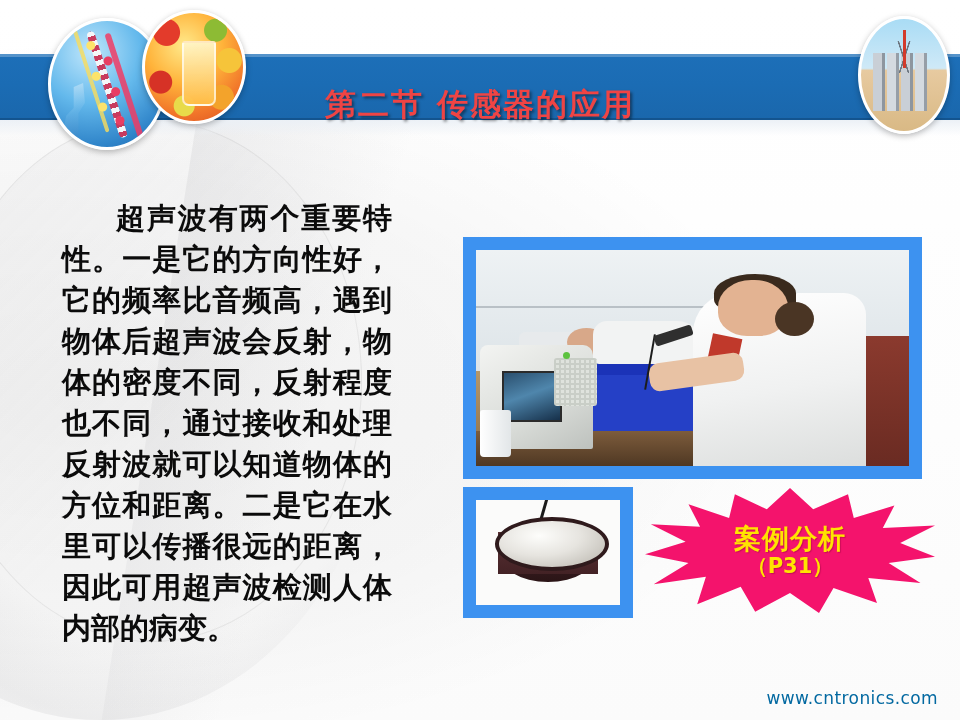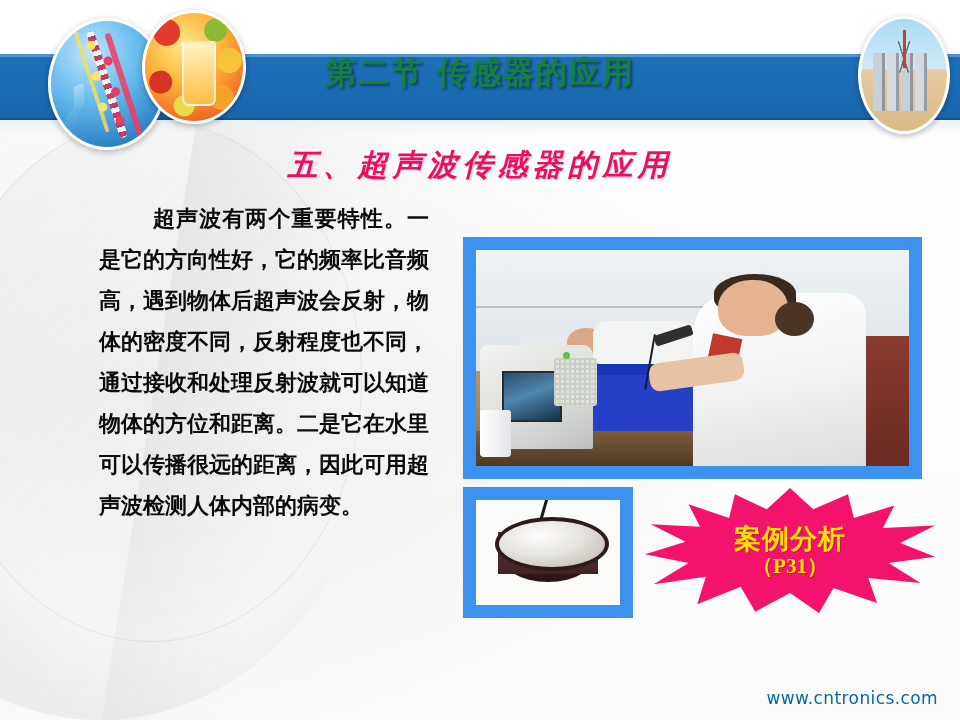--- a/index.html
+++ b/index.html
@@ -55,23 +55,23 @@
   .band-lo{
     position:absolute;left:0;top:118px;width:960px;height:2px;
     background:rgba(10,50,90,0.35);
   }
   .band-base{
     position:absolute;left:0;top:120px;width:960px;height:16px;
     background:linear-gradient(180deg,rgba(235,240,246,0.95) 0%, rgba(250,251,253,0) 100%);
   }
 
   .slide-title{
-    position:absolute;left:0;top:52px;width:960px;
+    position:absolute;left:0;top:84px;width:960px;
     text-align:center;
-    font-size:31px;font-weight:bold;color:#15803d;
+    font-size:31px;font-weight:bold;color:#ef4444;
     letter-spacing:2px;
     text-shadow:2px 2px 3px rgba(0,0,0,0.45);
     font-family:"DejaVu Sans","Liberation Sans",sans-serif;
     white-space:nowrap;
   }
 
   
   .deco{
     position:absolute;border-radius:50%;
     border:3px solid #ffffff;
@@ -158,29 +158,28 @@
     font-style:italic;
     letter-spacing:5px;
     font-family:"DejaVu Serif","Liberation Serif",serif;
     text-shadow:1px 1px 0 rgba(255,160,200,0.55);
     white-space:nowrap;
   }
 
   
   .body-text{
     position:absolute;left:62px;top:198px;width:330px;
-    font-size:22px;
+    font-size:29px;
     line-height:41px;
     color:#0b0b0b;
     font-weight:bold;
     text-align:justify;
     text-indent:54px;
     font-family:"DejaVu Sans","Liberation Sans",sans-serif;
     letter-spacing:0px;
-    margin-left:37px;
   }
 
   
   .frame{
     position:absolute;
     background:#3d92f0;
     box-sizing:border-box;
   }
   .frame .inner{
     position:absolute;left:13px;top:13px;right:13px;bottom:13px;
@@ -247,21 +246,21 @@
     );
   }
   #burst .burst-text{
     position:absolute;left:0;top:0;width:100%;height:100%;
     display:flex;flex-direction:column;align-items:center;justify-content:center;
     color:#ffe400;font-weight:bold;line-height:1.16;
     text-shadow:1px 1px 1px rgba(120,0,50,0.35);
     font-family:"DejaVu Sans","Liberation Sans",sans-serif;
   }
   #burst .l1{font-size:27px;letter-spacing:1px;}
-  #burst .l2{font-size:21px;letter-spacing:0px;font-family:Liberation Serif, serif;}
+  #burst .l2{font-size:21px;letter-spacing:0px;}
 
   
   .footer{
     position:absolute;right:22px;bottom:12px;
     font-size:17px;color:#0369a1;letter-spacing:0.4px;
     font-family:"DejaVu Sans","Liberation Sans",sans-serif;
   }
 </style>
 </head>
 <body>
@@ -290,21 +289,20 @@
     <div class="veg"></div>
     <div class="glass"></div>
   </div>
 
   <div class="deco deco-silo">
     <div class="silos"></div>
     <div class="rig"></div>
     <div class="mast"></div>
   </div>
 
-  <div class="subtitle">五、超声波传感器的应用</div>
 
   <div class="body-text">超声波有两个重要特性。一是它的方向性好，它的频率比音频高，遇到物体后超声波会反射，物体的密度不同，反射程度也不同，通过接收和处理反射波就可以知道物体的方位和距离。二是它在水里可以传播很远的距离，因此可用超声波检测人体内部的病变。</div>
 
   <div class="frame" id="frame-exam">
     <div class="inner">
       <div class="exam">
         <div class="wall"></div>
         <div class="wall-line"></div>
         <div class="pillow"></div>
         <div class="bed"></div>

